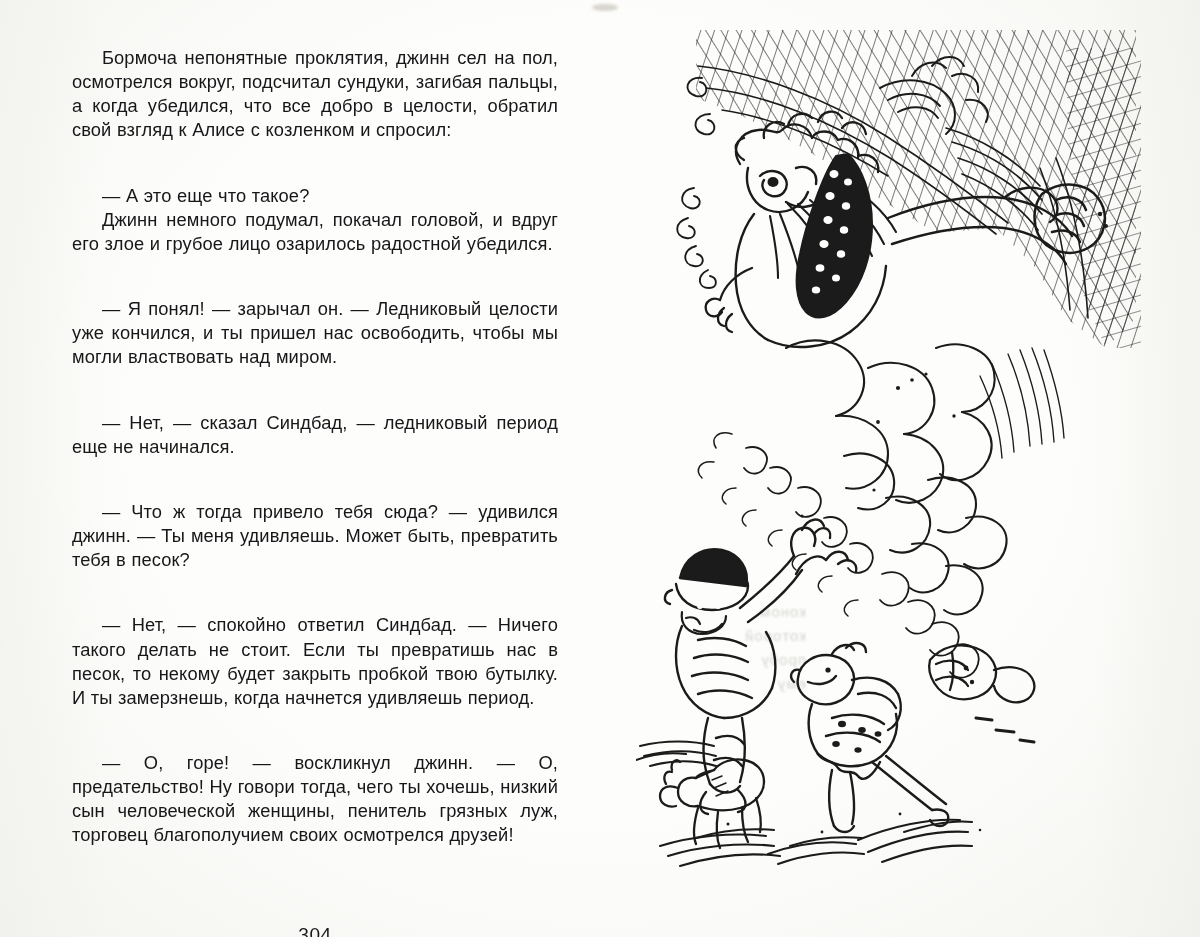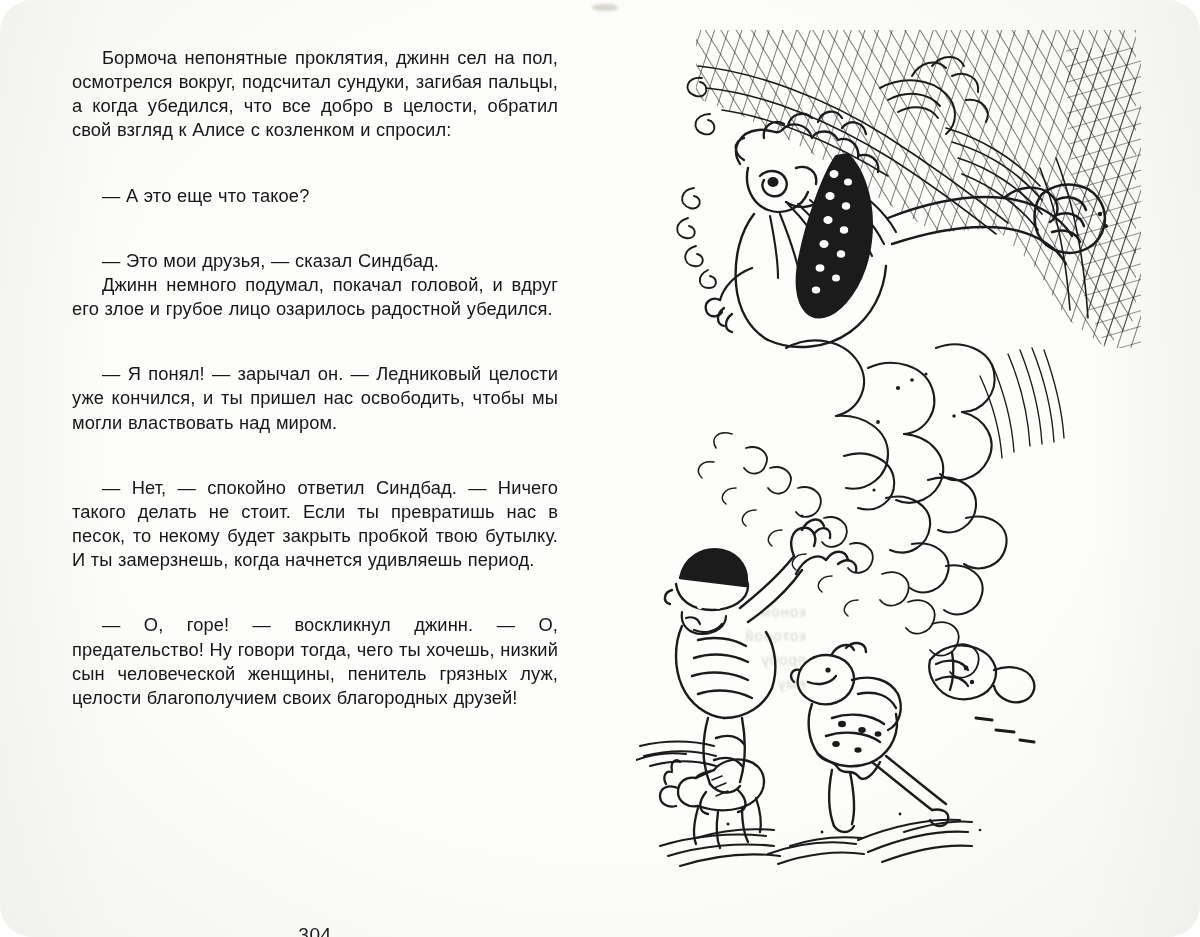--- a/index.html
+++ b/index.html
@@ -8,21 +8,20 @@
     padding: 0;
     background: #ffffff;
   }
   .page {
     position: relative;
     width: 1200px;
     height: 937px;
     background: #fdfdfb;
     overflow: hidden;
     font-family: "Liberation Sans", "DejaVu Sans", sans-serif;
-    border-radius: 32px;
   }
   
   .paper-tone {
     position: absolute;
     inset: 0;
     background:
       radial-gradient(ellipse at 50% 45%, rgba(255,255,255,0) 55%, rgba(236,236,232,0.55) 100%),
       linear-gradient(90deg, rgba(244,244,240,0.75) 0%, rgba(255,255,255,0) 9%, rgba(255,255,255,0) 91%, rgba(243,243,239,0.8) 100%);
     pointer-events: none;
   }
@@ -100,25 +99,26 @@
 <body>
 
 <div class="page">
 
   <div class="paper-tone"></div>
   <div class="scan-speck"></div>
 
   <div class="text-column">
     <p class="para indent">Бормоча непонятные проклятия, джинн сел на пол, осмотрелся вокруг, подсчитал сундуки, загибая пальцы, а когда убедился, что все добро в целости, обратил свой взгляд к Алисе с козленком и спросил:</p>
     <p class="para dash">— А это еще что такое?</p>
-    <p class="para dash">— Это мои друзья, — сказал Синдбад.</p>
     <p class="para indent">Джинн немного подумал, покачал головой, и вдруг его злое и грубое лицо озарилось радостной убедился.</p>
     <p class="para dash">— Я понял! — зарычал он. — Ледниковый целости уже кончился, и ты пришел нас освободить, чтобы мы могли властвовать над миром.</p>
+    <p class="para dash">— Нет, — сказал Синдбад, — ледниковый период еще не начинался.</p>
+    <p class="para dash">— Что ж тогда привело тебя сюда? — удивился джинн. — Ты меня удивляешь. Может быть, превратить тебя в песок?</p>
     <p class="para dash">— Нет, — спокойно ответил Синдбад. — Ничего такого делать не стоит. Если ты превратишь нас в песок, то некому будет закрыть пробкой твою бутылку. И ты замерзнешь, когда начнется удивляешь период.</p>
-    <p class="para dash">— О, горе! — воскликнул джинн. — О, предательство! Ну говори тогда, чего ты хочешь, низкий сын человеческой женщины, пенитель грязных луж, целости благополучием своих благородных друзей!</p>
+    <p class="para dash">— О, горе! — воскликнул джинн. — О, предательство! Ну говори тогда, чего ты хочешь, низкий сын человеческой женщины, пенитель грязных луж, торговец благополучием своих осмотрелся друзей!</p>
 
     <div class="page-number">304</div>
   </div>
 
   <div class="bleed">
     <div>коном</div>
     <div>которой</div>
     <div>пробу</div>
     <div>ему</div>
   </div>

